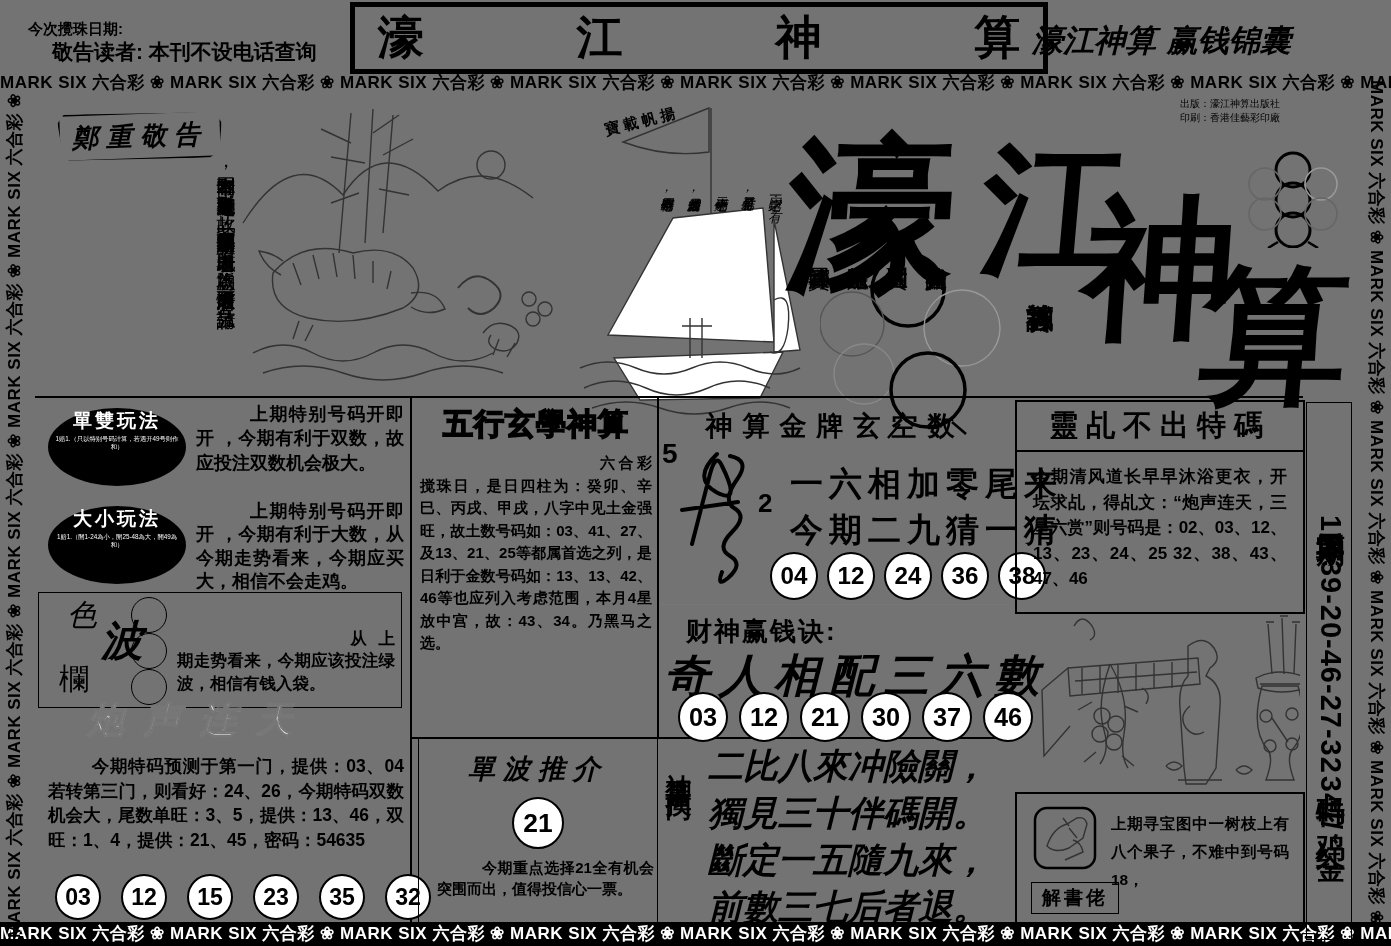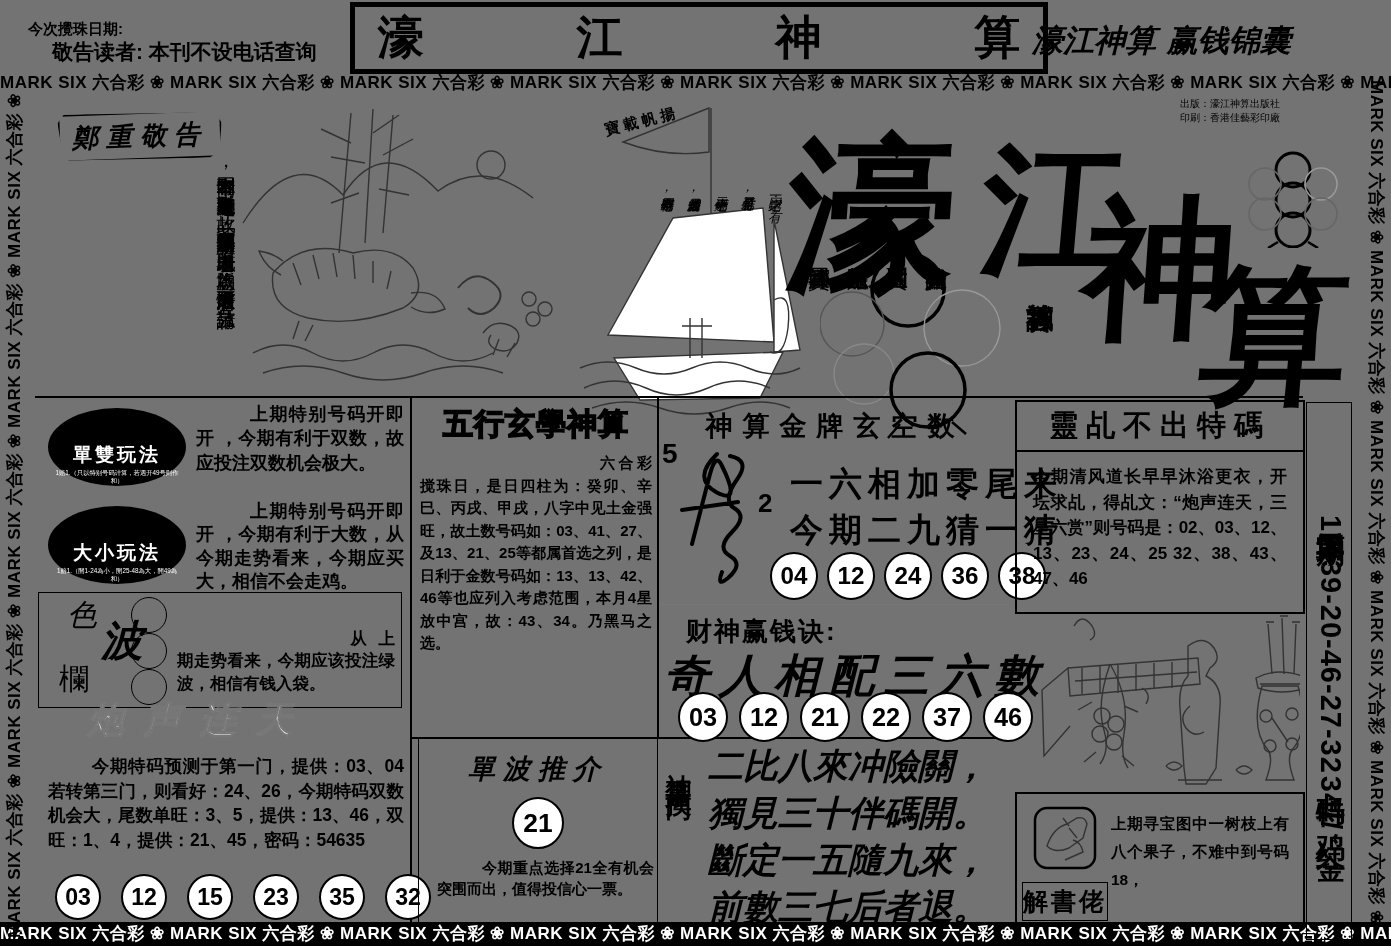--- a/index.html
+++ b/index.html
@@ -16,21 +16,21 @@
   
   .box{border:1.5px solid #000;}
   .thickbox{border:2.5px solid #000;}
   
   .num-row{display:flex;align-items:center;}
   .circle-num{display:inline-flex;align-items:center;justify-content:center;
       border:2.5px solid #000;border-radius:50%;font-weight:bold;background:#fff;
       width:var(--d,42px);height:var(--d,42px);font-size:calc(var(--d,42px)*0.55);flex:0 0 auto;}
   
   .oval{background:#000;color:#fff;border-radius:50%;display:flex;flex-direction:column;
-      align-items:center;justify-content:flex-end;text-align:center;}
+      align-items:center;justify-content:flex-start;text-align:center;}
   .oval .t{font-size:19px;font-weight:bold;letter-spacing:3px;}
   .oval .s{font-size:7px;line-height:1.3;transform:scale(.9);}
   
   .vtext{writing-mode:vertical-rl;}
   .vcols{writing-mode:vertical-rl;}
   .vcol{margin:0 9px;}
   
   .outline-black{color:#fff;-webkit-text-stroke:1.6px #000;}
   .outline-gray{color:#fff;-webkit-text-stroke:1.2px #777;}
   .para{text-align:justify;}
@@ -208,21 +208,21 @@
       <span class="circle-num">38</span>
     </div>
   <div class="abs" style="left:660px;top:604px;width:350px;height:1.2px;background:#777;"></div>
 
   <div class="abs bold" style="left:686px;top:614px;font-size:26px;letter-spacing:2px;">财神赢钱诀:</div>
   <div class="abs serif bold" style="left:664px;top:646px;font-size:45px;font-style:italic;letter-spacing:10px;white-space:nowrap;">奇人相配三六數</div>
   <div class="abs num-row" style="left:678px;top:692px;gap:11px;--d:46px;">
       <span class="circle-num">03</span>
       <span class="circle-num">12</span>
       <span class="circle-num">21</span>
-      <span class="circle-num">22</span>
+      <span class="circle-num">30</span>
       <span class="circle-num">37</span>
       <span class="circle-num">46</span>
     </div>
 
   <div class="abs thickbox" style="left:1015px;top:400px;width:286px;height:210px;">
     <div style="border-bottom:2.5px solid #000;height:48px;display:flex;align-items:center;justify-content:center;">
       <span class="serif bold" style="font-size:29px;letter-spacing:8px;">靈乩不出特碼</span>
     </div>
     <div class="bold para" style="margin:12px 16px;font-size:17px;line-height:1.5;">今期清风道长早早沐浴更衣，开坛求乩，得乩文：“炮声连天，三星六赏”则号码是：02、03、12、13、23、24、25 32、38、43、47、46</div>
   </div>
@@ -257,21 +257,21 @@
     <div class="abs" style="left:16px;top:12px;">
       <svg width="64" height="64" viewBox="0 0 64 64">
         <rect x="2" y="2" width="60" height="60" rx="12" fill="none" stroke="#000" stroke-width="2.5"></rect>
         <g class="sketch" stroke-width="1.6">
           <path d="M14 40 q6 -18 20 -22 l10 -6 q8 -2 10 6 l-4 14 l-14 10 q-14 6 -22 -2 Z"></path>
           <path d="M36 22 l8 10 M30 12 l6 8 M40 34 q8 2 10 12 l-18 8"></path>
         </g>
       </svg>
     </div>
     <div class="bold para" style="margin:16px 14px 0 94px;font-size:15.5px;line-height:1.8;">上期寻宝图中一树枝上有八个果子，不难中到号码18，</div>
-    <div class="abs serif bold" style="left:5px;top:88px;border:1.5px solid #000;padding:2px 0;font-size:25px;letter-spacing:3px;">解書佬</div>
+    <div class="abs serif bold" style="left:14px;top:88px;border:1.5px solid #000;padding:2px 10px;font-size:19px;letter-spacing:3px;">解書佬</div>
   </div>
 
   <div class="abs vtext bold" style="left:1306px;top:402px;width:44px;height:536px;border:1.2px solid #000;font-size:29px;text-align:center;letter-spacing:1px;">第零四二期17-39-20-46-27-32特码34鸡/红/金</div>
 
   <div class="abs box" style="left:418px;top:738px;width:238px;height:184px;">
     <div class="serif bold" style="text-align:center;margin-top:12px;font-size:27px;font-style:italic;letter-spacing:8px;">單波推介</div>
     <div style="display:flex;justify-content:center;margin-top:10px;">
       <span class="circle-num" style="--d:48px;">21</span>
     </div>
     <div class="bold para" style="margin:8px 3px 0 18px;font-size:15px;line-height:1.4;text-indent:3em;">今期重点选择21全有机会突围而出，值得投信心一票。</div>

